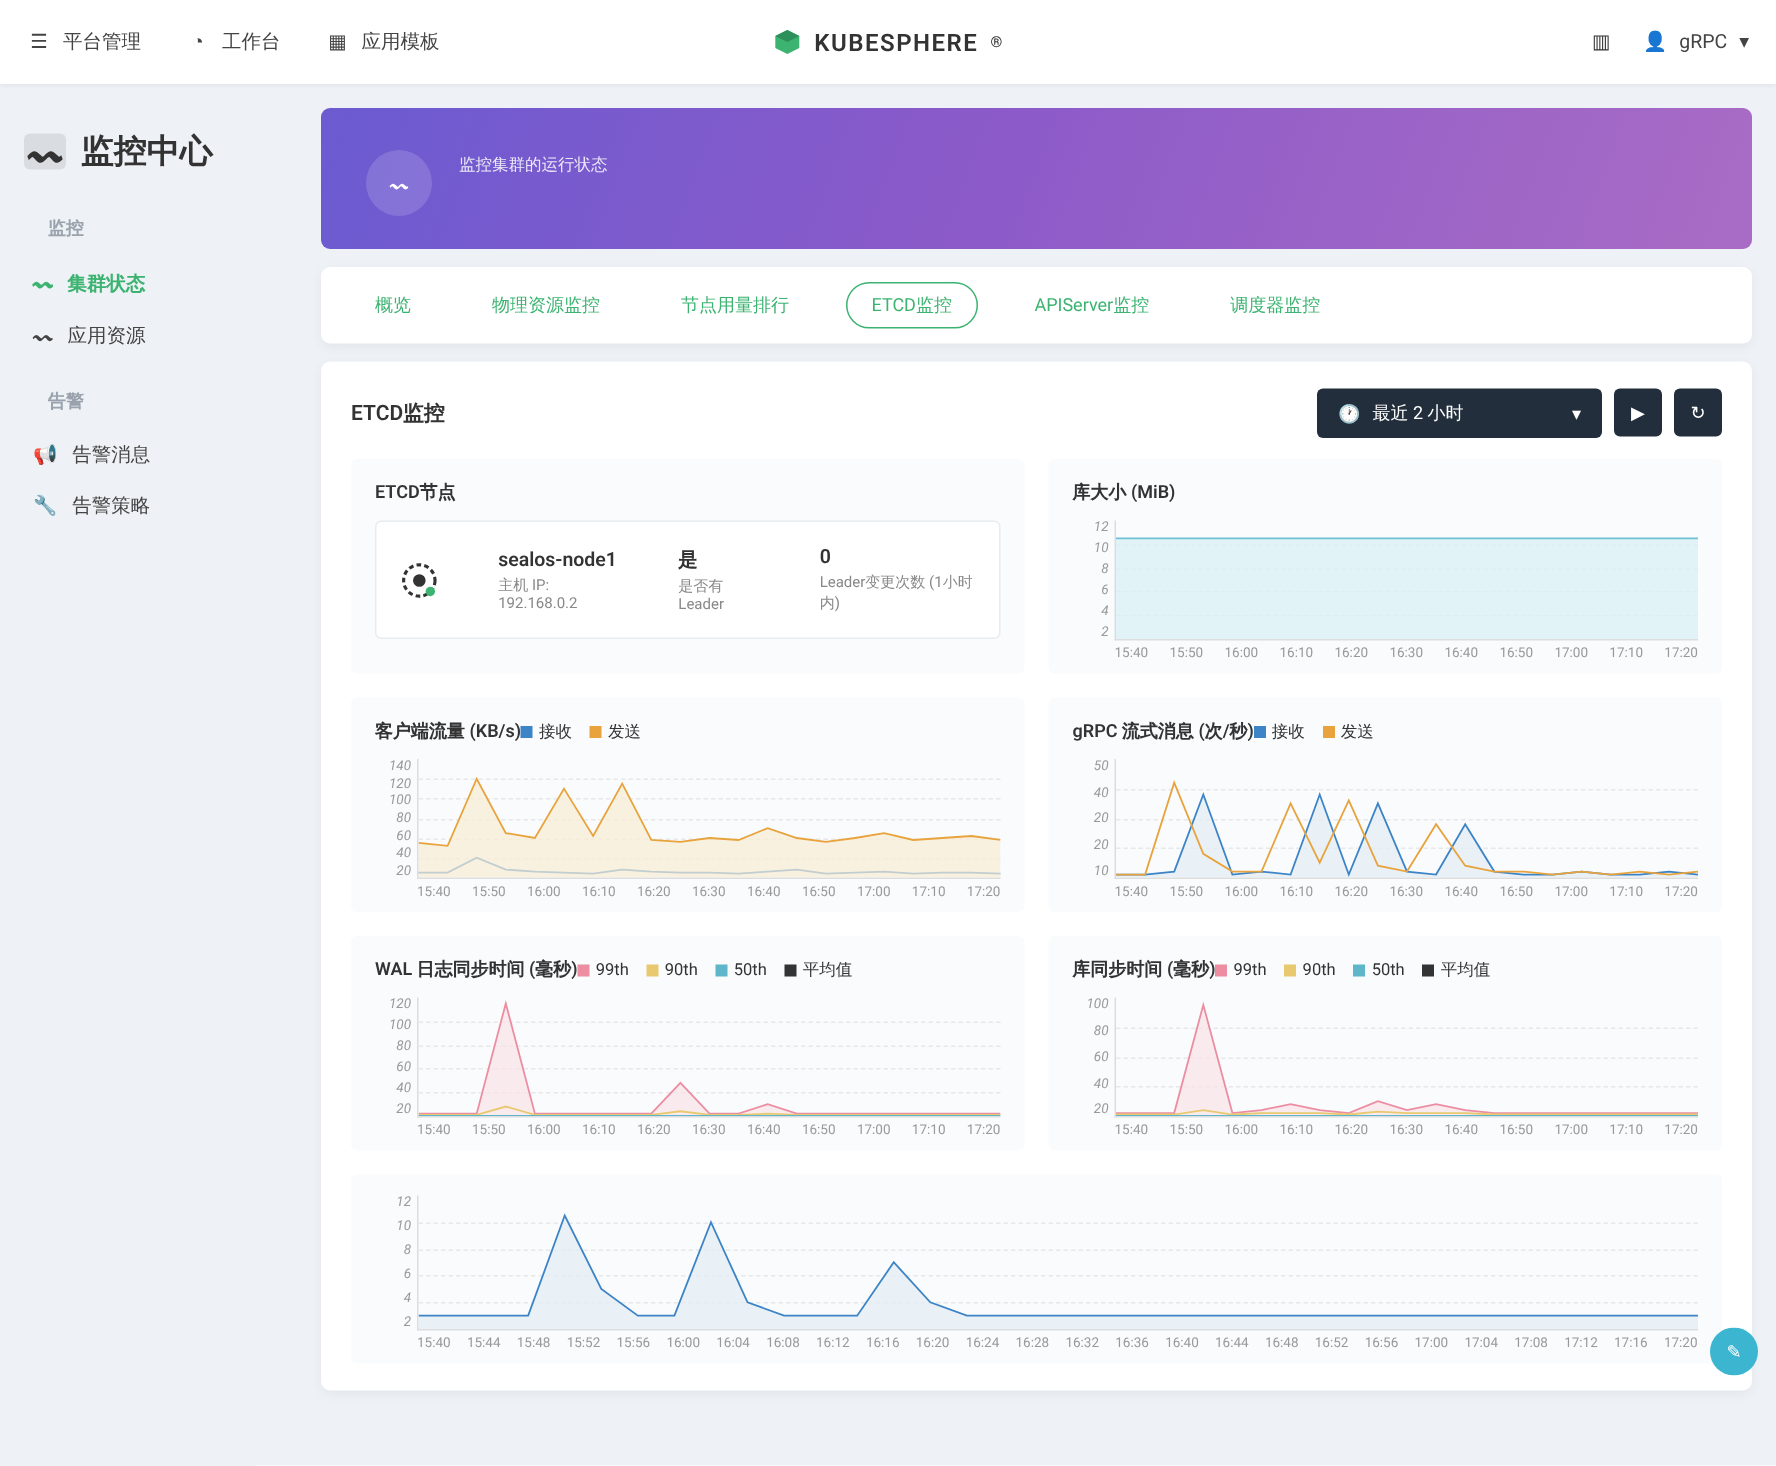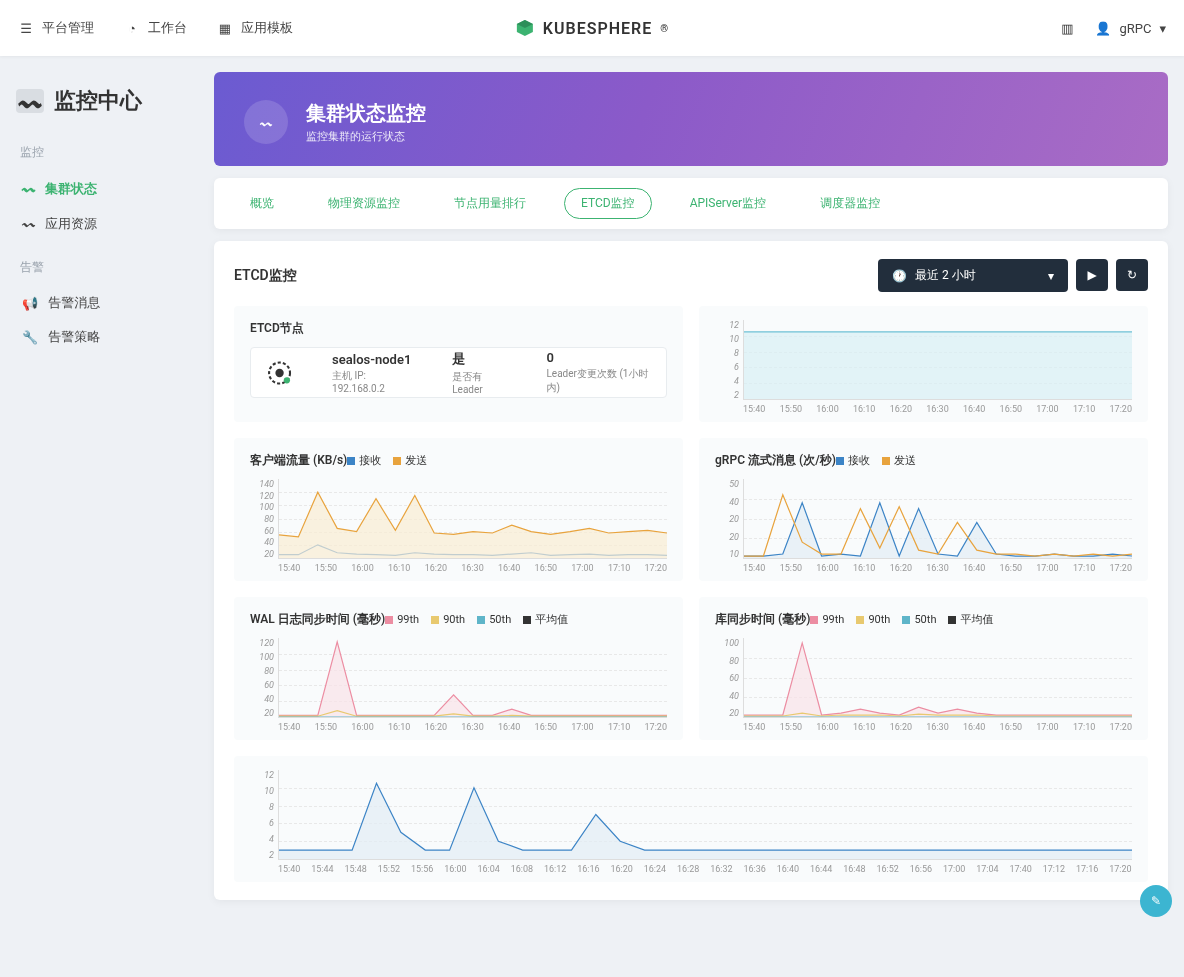--- a/index.html
+++ b/index.html
@@ -7,21 +7,21 @@
 .topbar { height: 56px; background: #fff; display: flex; align-items: center; padding: 0 18px; box-shadow: 0 1px 3px rgba(0,0,0,0.05); position: relative; }
 .topbar-left { display: flex; align-items: center; gap: 30px; }
 .top-item { display: flex; align-items: center; gap: 8px; color: #444; font-size: 13px; cursor: pointer; }
 .top-icon { width: 16px; height: 16px; display: inline-flex; align-items: center; justify-content: center; }
 .logo { position: absolute; left: 50%; transform: translateX(-50%); display: flex; align-items: center; gap: 8px; font-weight: 600; font-size: 16px; letter-spacing: 1px; }
 .topbar-right { margin-left: auto; display: flex; align-items: center; gap: 20px; font-size: 13px; }
 .layout { display: flex; }
 .sidebar { width: 210px; padding: 30px 16px 0 16px; }
 .sidebar-title { font-size: 22px; font-weight: 600; display: flex; align-items: center; gap: 10px; margin-bottom: 28px; }
 .side-badge { width: 28px; height: 24px; background: #d9dde2; border-radius: 4px; display: inline-flex; align-items: center; justify-content: center; }
-.side-section { font-size: 12px; color: #9aa3ad; margin: 18px 0 10px 4px; }
+.side-section { font-size: 12px; color: #9aa3ad; margin: 18px 0 10px 16px; font-weight: bold; }
 .side-item { display: flex; align-items: center; gap: 10px; padding: 8px 6px; font-size: 13px; color: #444; cursor: pointer; border-radius: 4px; }
 .side-item.active { color: #3cb371; font-weight: 600; }
 .main { flex: 1; padding: 16px 16px 24px 4px; }
 .hero { border-radius: 6px; background: linear-gradient(110deg, #6b5bd1 0%, #8b5ac9 45%, #a96cc5 100%); padding: 28px 30px 22px 30px; color: #fff; position: relative; overflow: hidden; }
 .hero-icon { width: 44px; height: 44px; background: rgba(255,255,255,0.15); border-radius: 50%; display: inline-flex; align-items: center; justify-content: center; float: left; margin-right: 18px; }
 .hero-title { font-size: 20px; font-weight: 600; }
 .hero-sub { font-size: 11px; opacity: 0.85; margin-top: 2px; }
 .tabs { background: #fff; border-radius: 6px; padding: 10px 20px; margin-top: 12px; display: flex; gap: 22px; align-items: center; box-shadow: 0 2px 8px rgba(0,0,0,0.05); }
 .tab { font-size: 12px; color: #3cb371; padding: 6px 16px; cursor: pointer; border-radius: 16px; }
 .tab.active { border: 1px solid #3cb371; }
@@ -30,21 +30,21 @@
 .panel-title { font-size: 14px; font-weight: 600; }
 .controls { display: flex; gap: 8px; }
 .time-sel { background: #222e3c; color: #fff; padding: 8px 14px; border-radius: 4px; display: flex; align-items: center; gap: 8px; font-size: 12px; width: 190px; justify-content: space-between; cursor: pointer; }
 .ctrl-btn { background: #222e3c; color: #fff; width: 32px; height: 32px; border-radius: 4px; display: inline-flex; align-items: center; justify-content: center; cursor: pointer; }
 .row2 { display: grid; grid-template-columns: 1fr 1fr; gap: 16px; }
 .card { background: #f9fbfc; border-radius: 4px; padding: 14px 16px 8px 16px; }
 .card-title { font-size: 12px; font-weight: 600; margin-bottom: 10px; display: flex; justify-content: flex-start; align-items: center; }
 .legend { display: flex; gap: 12px; font-size: 11px; font-weight: normal; }
 .legend span { display: flex; align-items: center; gap: 4px; }
 .lgsq { width: 8px; height: 8px; display: inline-block; }
-.node-card { border: 1px solid #e8ecef; border-radius: 4px; padding: 2px 16px; display: flex; gap: 40px; align-items: center; background: #fff; }
+.node-card { border: 1px solid #e8ecef; border-radius: 4px; padding: 16px 16px; display: flex; gap: 40px; align-items: center; background: #fff; }
 .node-col .val { font-size: 13px; font-weight: 600; }
 .node-col .lab { font-size: 10px; color: #888; margin-top: 2px; }
 .gear { width: 28px; height: 28px; }
 .chart { position: relative; font-style: italic; }
 .yaxis { position: absolute; left: 0; top: 0; height: 100%; display: flex; flex-direction: column; justify-content: space-between; font-size: 9px; color: #999; text-align: right; width: 24px; }
 .plot { margin-left: 28px; border-left: 1px solid #ddd; border-bottom: 1px solid #ddd; position: relative; }
 .grid-line { position: absolute; left: 0; right: 0; border-top: 1px dashed #e8e8e8; }
 .xaxis { display: flex; justify-content: space-between; margin-left: 28px; font-size: 9px; color: #999; margin-top: 4px; }
 svg.plotline { position: absolute; left: 0; top: 0; width: 100%; height: 100%; }
 .floating-btn { position: fixed; bottom: 60px; right: 12px; width: 32px; height: 32px; background: #3cb5d1; border-radius: 50%; display: flex; align-items: center; justify-content: center; color: #fff; cursor: pointer; }
@@ -109,21 +109,20 @@
         <div class="side-item">
           <span>🔧</span>
           <span>告警策略</span>
         </div>
       </div>
   </div>
 
   <div class="main">
     <div class="hero">
       <div class="hero-icon">〰</div>
-      <div class="hero-title">集群状态监控</div>
       <div class="hero-sub">监控集群的运行状态</div>
     </div>
 
     <div class="tabs" id="tabs-container">
         <div class="tab">概览</div>
         <div class="tab">物理资源监控</div>
         <div class="tab">节点用量排行</div>
         <div class="tab active">ETCD监控</div>
         <div class="tab">APIServer监控</div>
         <div class="tab">调度器监控</div>
@@ -164,20 +163,23 @@
                 <div class="val">是</div>
                 <div class="lab">是否有Leader</div>
               </div>
             <div class="node-col">
                 <div class="val">0</div>
                 <div class="lab">Leader变更次数 (1小时内)</div>
               </div>
           </div>
         </div>
         <div class="card" id="chart-dbsize">
+    <div class="card-title">
+              <span>库大小 (MiB)</span>
+            </div>
     <div class="chart" style="height:80px">
       <div class="yaxis">
                 <div>12</div>
                 <div>10</div>
                 <div>8</div>
                 <div>6</div>
                 <div>4</div>
                 <div>2</div>
               </div>
       <div class="plot" style="height:80px">
@@ -426,21 +428,21 @@
             <div>16:28</div>
             <div>16:32</div>
             <div>16:36</div>
             <div>16:40</div>
             <div>16:44</div>
             <div>16:48</div>
             <div>16:52</div>
             <div>16:56</div>
             <div>17:00</div>
             <div>17:04</div>
-            <div>17:40</div>
+            <div>17:08</div>
             <div>17:12</div>
             <div>17:16</div>
             <div>17:20</div>
           </div>
         </div>
     </div>
   </div>
 </div>
 
 <div class="floating-btn">✎</div>

